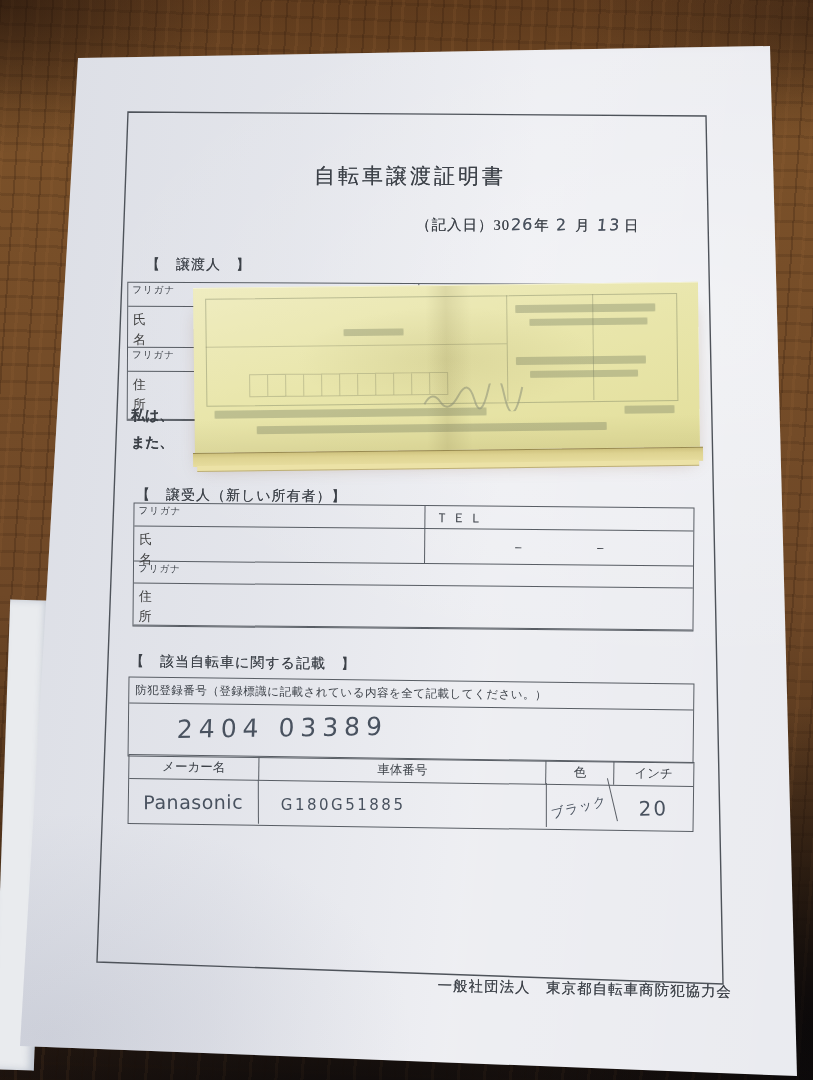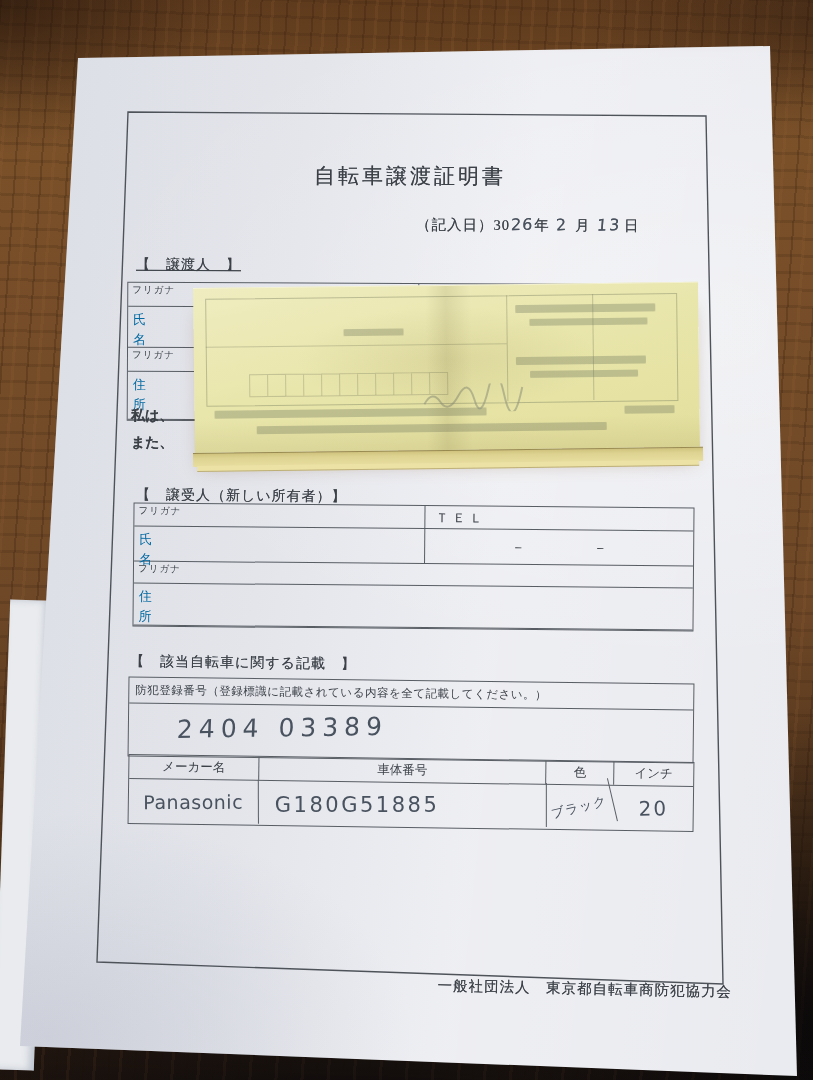--- a/index.html
+++ b/index.html
@@ -31,33 +31,33 @@
       radial-gradient(520px 320px at 6% 96%, rgba(150,155,175,.28), transparent 70%),
       linear-gradient(180deg, rgba(120,100,90,.14), transparent 5%);}
   .form-border{position:absolute;left:0;top:0;}
 
   
   .p{position:absolute;color:#3c4148;text-shadow:0 0 .6px rgba(60,64,72,.75);}
   .title{left:140px;top:162px;width:540px;text-align:center;font-size:21px;
          letter-spacing:3px;transform:rotate(.2deg);}
   .date-line{left:416px;top:215px;font-size:14.5px;letter-spacing:1px;transform:rotate(.3deg);white-space:nowrap;}
   .heading{font-size:14px;letter-spacing:1px;}
-  .h-transferor{left:136px;top:256px;transform:rotate(.2deg);text-decoration:underline;}
+  .h-transferor{left:146px;top:256px;transform:rotate(.2deg);}
   .h-transferee{left:136px;top:487px;transform:rotate(.5deg);}
   .h-bicycle{left:130px;top:654px;transform:rotate(.7deg);}
   .decl{left:131px;top:402px;font-size:14px;line-height:27px;transform:rotate(.3deg);font-weight:bold;}
   .footer{left:400px;top:979px;width:332px;text-align:right;font-size:14.5px;
           letter-spacing:1px;transform:rotate(1.2deg);}
 
   
   .ftable{position:absolute;border:1.2px solid #585d64;}
   .frow{position:relative;border-bottom:1px solid #585d64;box-sizing:border-box;}
   .frow:last-child{border-bottom:none;}
   .flbl{position:absolute;left:4px;top:1px;font-size:9.5px;color:#3c4148;letter-spacing:1px;}
-  .vlbl{position:absolute;left:5px;top:3px;width:15px;font-size:13px;color:#0369a1;
+  .vlbl{position:absolute;left:5px;top:3px;width:15px;font-size:13px;color:#404040;
         word-break:break-all;line-height:1.5;}
   .t-transferor{left:127px;top:283px;width:563px;transform:rotate(.25deg);}
   .t-transferee{left:133px;top:505px;width:559px;transform:rotate(.5deg);}
   .tel-divider{position:absolute;left:290px;top:0;height:58px;border-left:1px solid #585d64;}
   .tel-cell{position:absolute;left:291px;top:0;right:0;height:58px;color:#3c4148;}
   .tel-lab{position:absolute;left:10px;top:3px;font-size:13px;letter-spacing:4px;}
   .tel-dash1{position:absolute;left:86px;top:32px;font-size:14px;}
   .tel-dash2{position:absolute;left:168px;top:32px;font-size:14px;}
 
   .reg-box{left:128px;top:680px;width:564px;transform:rotate(.7deg);}
@@ -73,22 +73,22 @@
   .c1{width:23%;} .c2{width:51%;} .c3{width:12%;} .c4{width:14%;}
 
   
   .hw{font-family:"DejaVu Sans",sans-serif;color:#49525f;font-weight:400;}
   .hw-year{display:inline-block;font-size:16px;transform:rotate(-2deg) skewX(-4deg);margin:0 1px;}
   .hw-month{display:inline-block;font-size:16px;transform:rotate(-3deg);margin:0 8px 0 6px;}
   .hw-day{display:inline-block;font-size:16px;transform:rotate(-2deg) skewX(-6deg);margin:0 3px 0 6px;letter-spacing:2px;}
   .hw-reg{position:absolute;left:48px;top:8px;font-size:25px;letter-spacing:6px;
           transform:rotate(-1.5deg) skewX(-3deg);}
   .hw-maker{font-size:19px;transform:rotate(-1deg);letter-spacing:.5px;}
-  .hw-frame{font-size:21px;letter-spacing:2.5px;transform:rotate(-.8deg);
-            justify-content:flex-start !important;padding-left:16px;}
+  .hw-frame{font-size:15px;letter-spacing:2.5px;transform:rotate(-.8deg);
+            justify-content:flex-start !important;padding-left:22px;}
   .hw-color{font-size:13px;transform:rotate(-14deg);letter-spacing:1px;}
   .hw-inch{font-size:20px;transform:rotate(-2deg);letter-spacing:2px;}
 
   
   .note{position:absolute;left:193px;top:288px;width:505px;height:164px;
         transform:rotate(-.7deg);transform-origin:left top;
         background:linear-gradient(168deg,#efecc0 0%,#e9e6ac 45%,#e3df9c 100%);
         border-top:1px solid rgba(255,255,250,.55);
         box-shadow:0 20px 18px -6px rgba(135,90,60,.40);}
   .note-fold{position:absolute;left:-2px;right:-3px;top:100%;height:13px;

